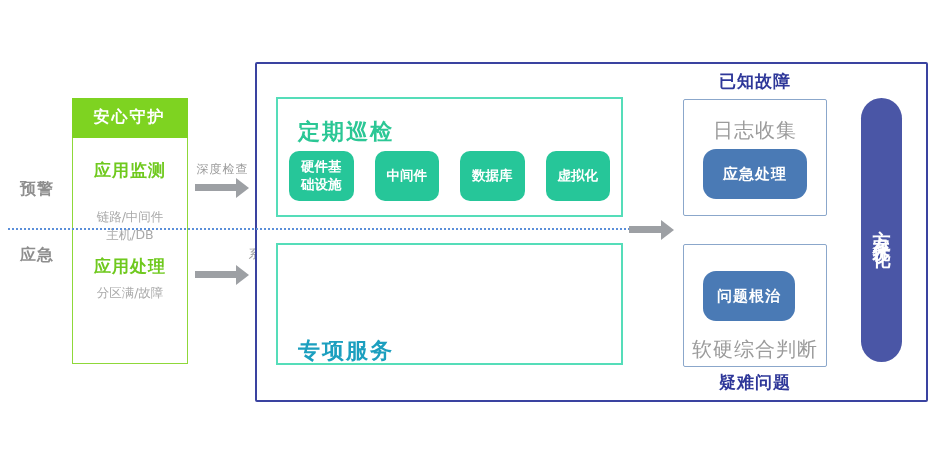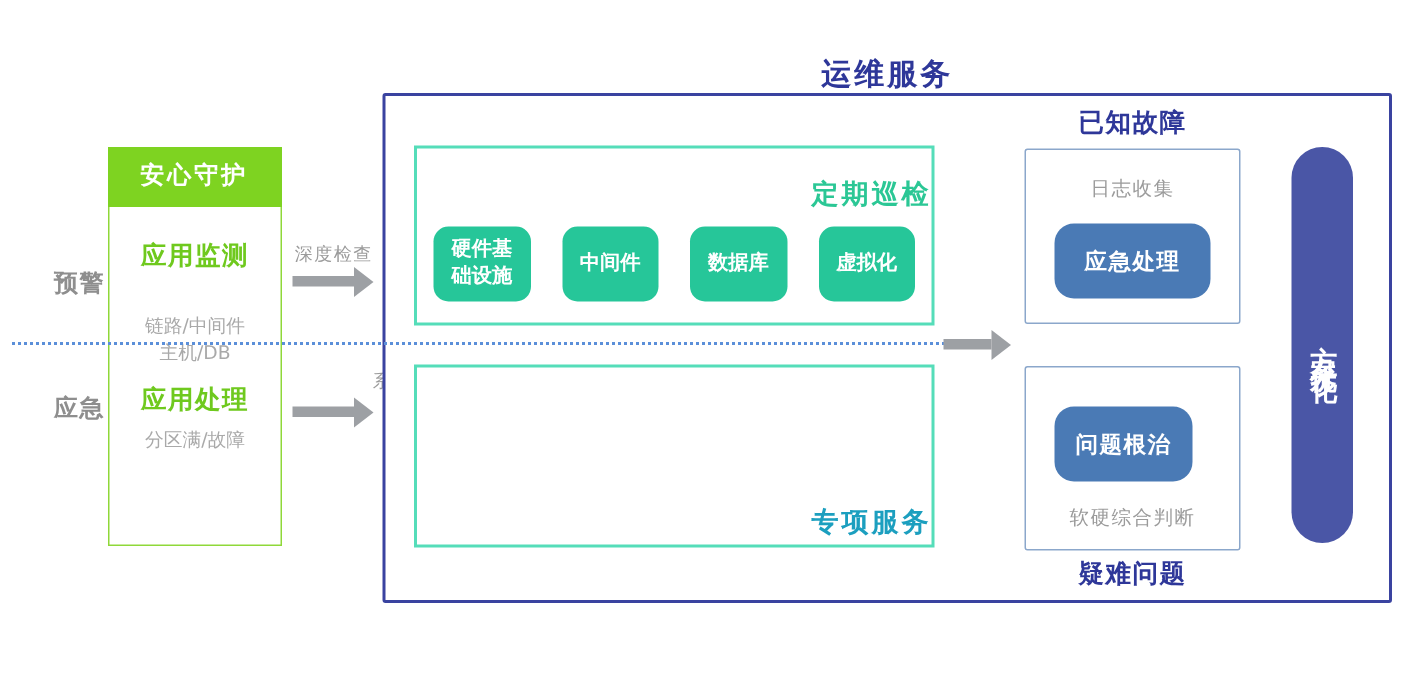--- a/index.html
+++ b/index.html
@@ -3,21 +3,21 @@
 <meta charset="utf-8">
 <style>
   html,body{margin:0;padding:0;background:#fff;}
   .canvas{
     position:relative;width:950px;height:450px;background:#ffffff;overflow:hidden;
     font-family:"DejaVu Sans","Liberation Sans",sans-serif;
   }
   .pre{white-space:pre-line;}
 
   
-  .stage{position:absolute;left:20px;width:50px;text-align:right;
+  .stage{position:absolute;left:20px;width:50px;text-align:left;
          font-size:16px;font-weight:bold;color:#8E8E8E;letter-spacing:1px;}
 
   
   .dotted{position:absolute;left:8px;top:228px;width:622px;height:0;
           border-top:2px dotted #5B8FD9;z-index:6;}
 
   
   .guard{position:absolute;left:72px;top:98px;width:116px;height:266px;
          border:1.5px solid #8FD839;background:#fff;box-sizing:border-box;z-index:2;}
   .guard-head{position:absolute;left:-1.5px;top:-1.5px;width:116px;height:40px;
@@ -40,54 +40,54 @@
   .alabel{position:absolute;text-align:center;font-size:12px;color:#9B9B9B;letter-spacing:1px;}
 
   
   .mainbox{position:absolute;left:255px;top:62px;width:673px;height:340px;
            border:2.5px solid #3A43A0;box-sizing:border-box;border-radius:2px;background:#fff;z-index:1;}
   .main-title{position:absolute;left:255px;top:36px;width:673px;text-align:center;
            font-size:20px;font-weight:bold;color:#2E3799;letter-spacing:2px;z-index:3;}
 
   
   .tealbox{position:absolute;border:2px solid #55DDB9;box-sizing:border-box;background:#fff;z-index:2;}
-  .teal-title{position:absolute;left:0;width:100%;text-align:right;
-           font-size:18px;font-weight:bold;letter-spacing:2px;}
+  .teal-title{position:absolute;left:0;width:100%;text-align:left;
+           font-size:22px;font-weight:bold;letter-spacing:2px;padding-left:20px;}
   .row{position:absolute;display:flex;}
   .pill{display:flex;align-items:center;justify-content:center;color:#fff;
         font-weight:bold;border-radius:10px;text-align:center;line-height:1.3;}
   .pill-g{background:#26C699;font-size:13.5px;flex:1;}
   .pill-c{background:#1C9FBF;font-size:14px;width:100px;flex:0 0 100px;}
   .pill-b{position:absolute;background:#4A7AB5;font-size:15px;border-radius:13px;
         display:flex;align-items:center;justify-content:center;color:#fff;
         font-weight:bold;letter-spacing:1px;}
 
   
   .graybox{position:absolute;left:683px;width:144px;border:1.5px solid #8BA7CB;
            box-sizing:border-box;background:#fff;border-radius:2px;z-index:2;}
   .gray-title{position:absolute;left:0;width:100%;text-align:center;
-           font-size:13px;color:#9B9B9B;letter-spacing:1px;}
+           font-size:20px;color:#9B9B9B;letter-spacing:1px;}
   .navy-label{position:absolute;left:683px;width:144px;text-align:center;
            font-size:17px;font-weight:bold;color:#2E3799;letter-spacing:1px;z-index:3;}
 
   
   .result{position:absolute;left:861px;top:98px;width:41px;height:264px;background:#4A56A6;
           border-radius:21px;display:flex;align-items:center;justify-content:center;z-index:2;}
   .vtext{writing-mode:vertical-rl;text-orientation:upright;color:#fff;
          font-size:18px;font-weight:bold;letter-spacing:7px;}
 </style>
 </head>
 <body>
 
 <div class="canvas">
 
   <div class="dotted"></div>
 
   <div class="stage" style="top:179px;">预警</div>
-  <div class="stage" style="top:262px;">应急</div>
+  <div class="stage" style="top:245px;">应急</div>
 
   <div class="guard">
     <div class="guard-head">安心守护</div>
     <div class="g-title" style="top:60px;">应用监测</div>
     <div class="g-sub pre" style="top:88px;margin-top:21px;">链路/中间件
 主机/DB</div>
     <div class="g-title" style="top:156px;">应用处理</div>
     <div class="g-sub" style="top:185px;">分区满/故障</div>
   </div>
 
@@ -95,21 +95,20 @@
   <div class="arrow" style="left:195px;top:178px;width:54px;">
     <i class="shaft"></i>
       <i class="head"></i>
   </div>
   <div class="alabel" style="left:209px;top:246px;width:55px;margin-left:38px;">系统优化</div>
   <div class="arrow" style="left:195px;top:265px;width:54px;">
     <i class="shaft"></i>
       <i class="head"></i>
   </div>
 
-  <div class="main-title">运维服务</div>
   <div class="mainbox"></div>
 
   <div class="tealbox" style="left:276px;top:97px;width:347px;height:120px;">
     <div class="teal-title" style="top:18px;color:#2BC795;">定期巡检</div>
     <div class="row" style="left:11px;right:11px;top:52px;height:50px;gap:21px;">
       <div class="pill pill-g pre">硬件基
 础设施</div>
       <div class="pill pill-g">中间件</div>
       <div class="pill pill-g">数据库</div>
       <div class="pill pill-g">虚拟化</div>

